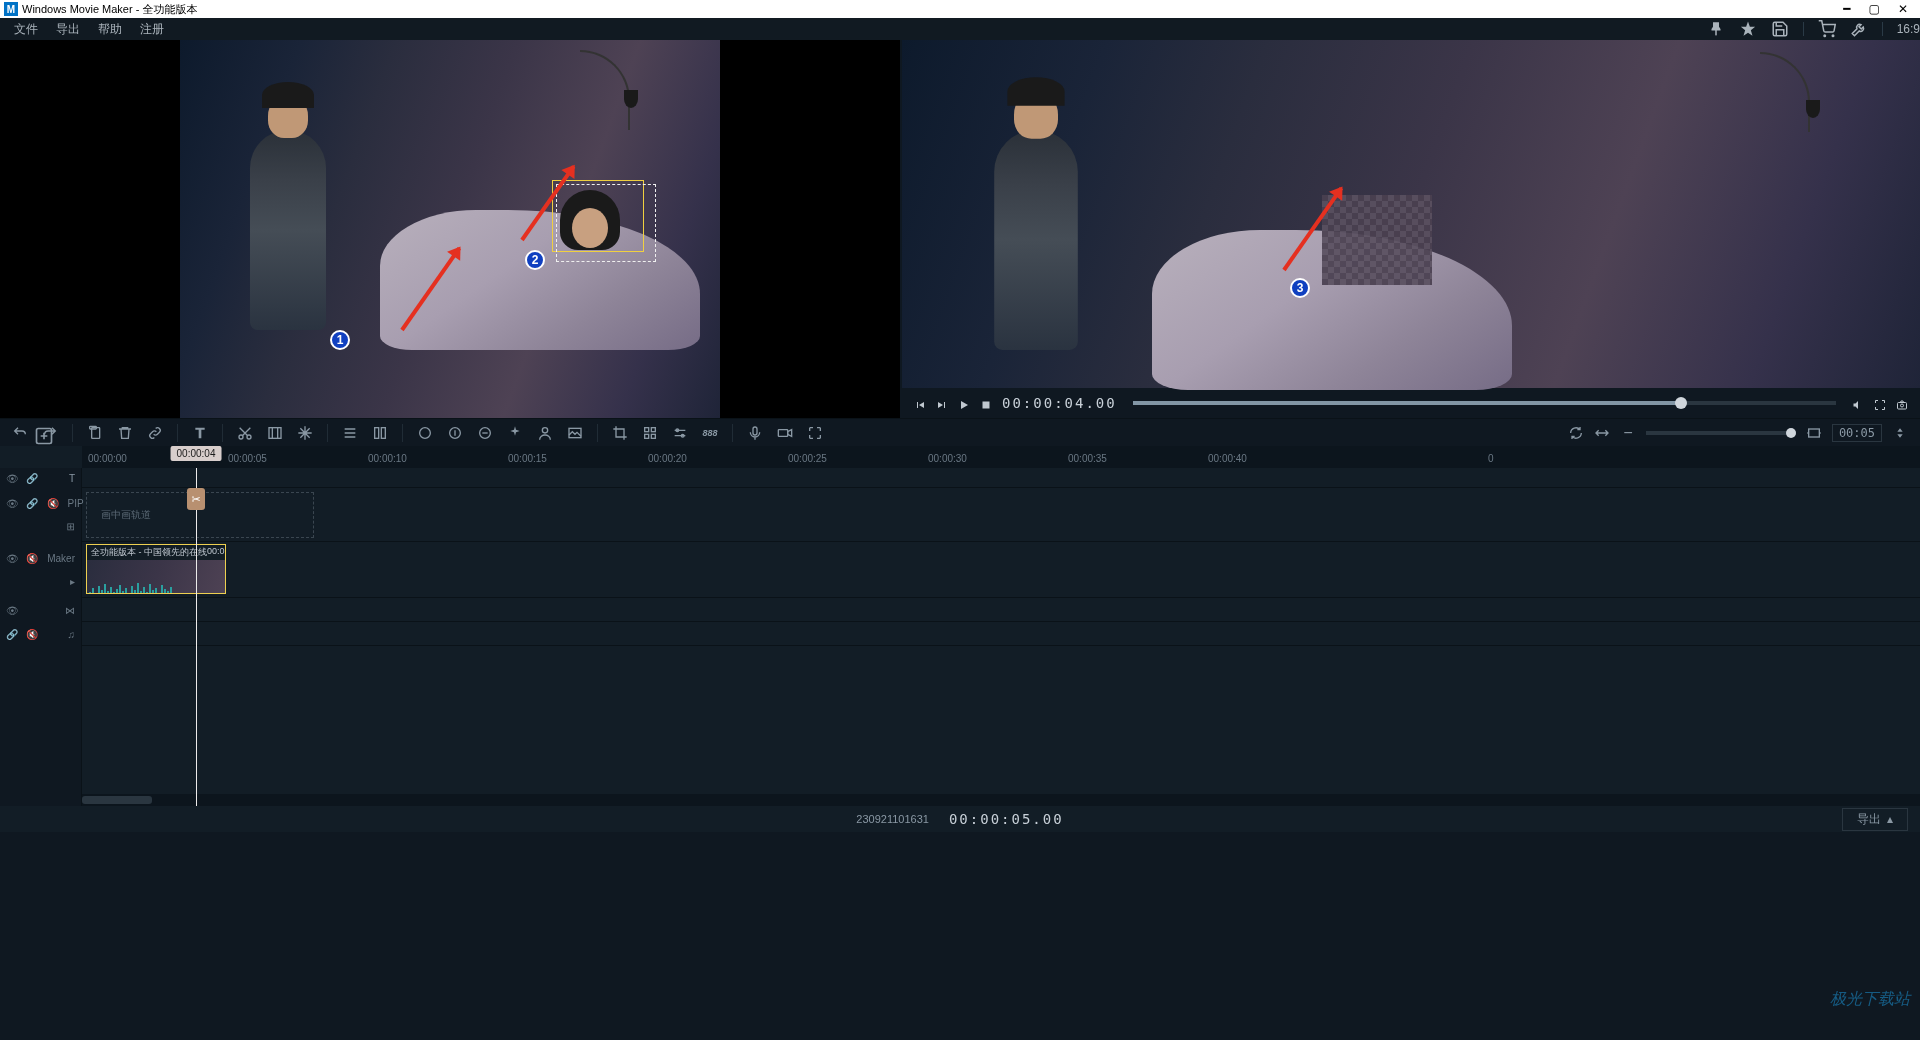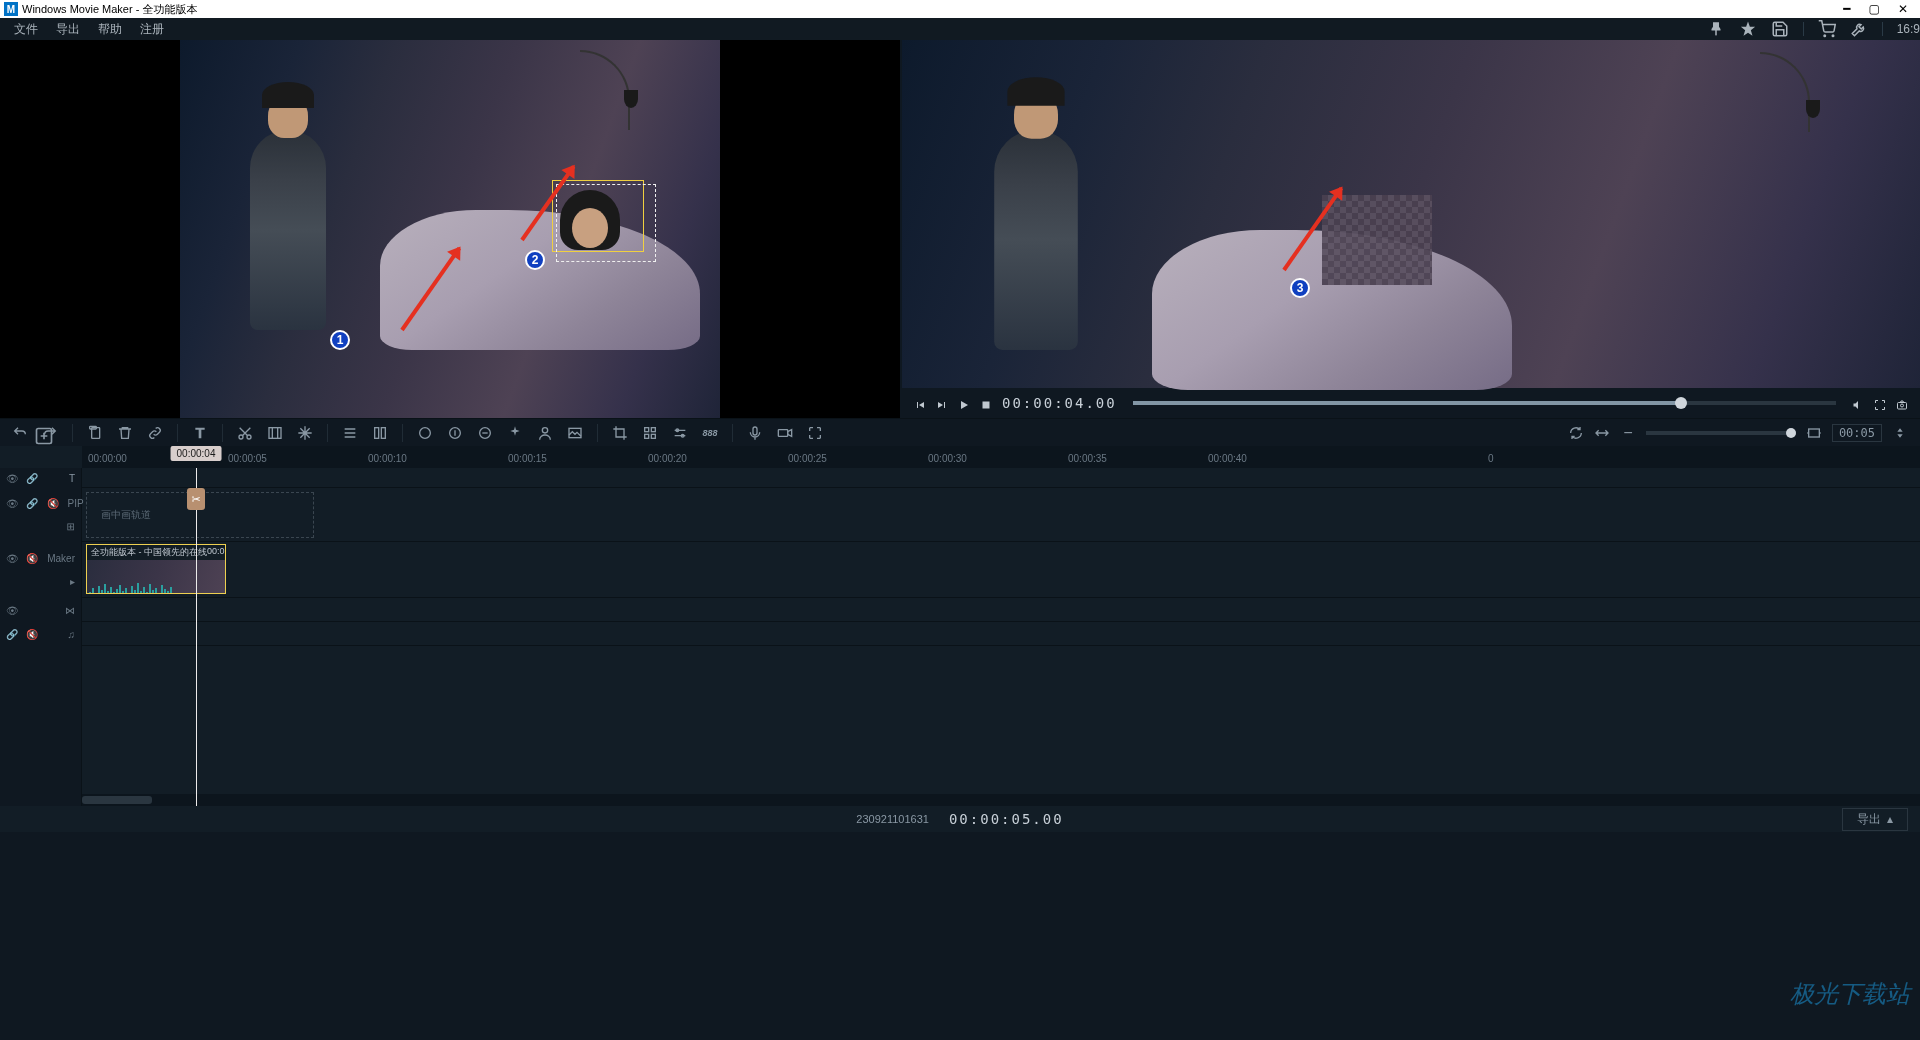--- a/index.html
+++ b/index.html
@@ -113,21 +113,21 @@
 .main-clip .wave span { width: 2px; background: #2aa0a0; }
 
 
 .hscroll { height: 12px; background: #0c151d; position: relative; }
 .hscroll .thumb { position: absolute; left: 0; top: 2px; height: 8px; width: 70px; background: #2a3640; border-radius: 3px; }
 
 
 .footer { height: 26px; background: #121d26; display: flex; align-items: center; justify-content: center; gap: 20px; font-size: 11px; color: #8a98a4; position: relative; }
 .footer .timecode-box { font-size: 14px; }
 .footer .export-btn { position: absolute; right: 12px; background: transparent; border: 1px solid #2a3640; padding: 2px 14px; font-size: 12px; cursor: pointer; color: #8a98a4; display: flex; align-items: center; gap: 6px; }
-.watermark { position: absolute; right: 10px; bottom: 30px; font-size: 24px; font-style: italic; color: #1a88c4; opacity: 0.6; pointer-events: none; }
+.watermark { position: absolute; right: 10px; bottom: 30px; font-size: 16px; font-style: italic; color: #1a88c4; opacity: 0.6; pointer-events: none; }
 
 svg { width: 100%; height: 100%; }
 </style>
 </head>
 <body>
 
 <div class="titlebar">
   <span class="logo">M</span>
   <span>Windows Movie Maker  - 全功能版本</span>
   <div class="winctrls">

